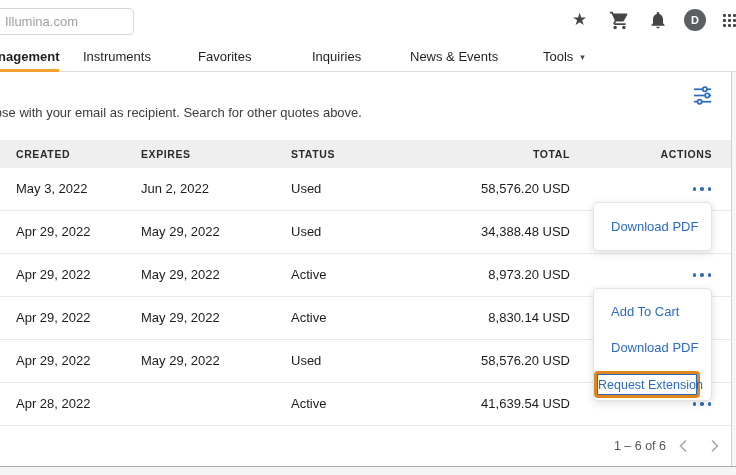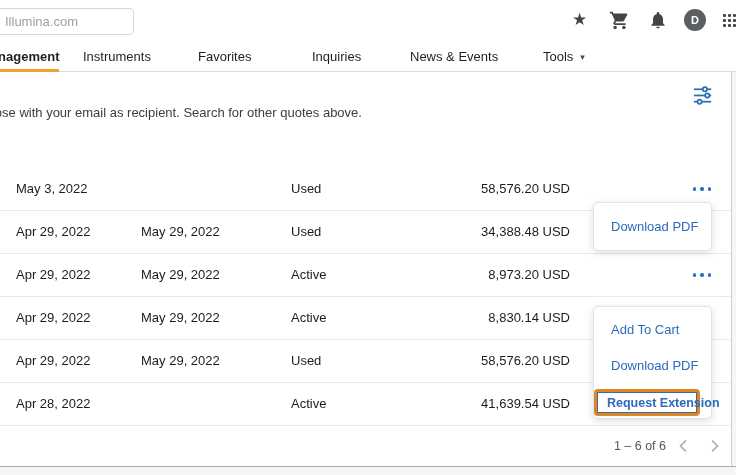--- a/index.html
+++ b/index.html
@@ -59,35 +59,34 @@
     position:absolute; right:24px; top:0; height:42px; display:flex; align-items:center; gap:4px;
     cursor:pointer; padding:0 1px;
   }
   .dots-btn i { width:3.5px; height:3.5px; border-radius:50%; background:#2d6bbd; }
   
   .popup {
     position:absolute; background:#fff; border:1px solid #e3e3e3; border-radius:5px;
     box-shadow:0 2px 8px rgba(0,0,0,.13); z-index:5;
   }
   .popup-1 { left:593px; top:202px; width:119px; height:49px; }
-  .popup-2 { left:593px; top:306px; width:119px; height:113px; padding-top:5px; }
+  .popup-2 { left:593px; top:288px; width:119px; height:113px; padding-top:5px; }
   .menu-item {
     font-size:13px; color:#2d6bbd; padding-left:17px; cursor:pointer; white-space:nowrap;
   }
   .popup-1 .menu-item { line-height:47px; }
   .popup-2 .menu-item { height:36px; line-height:36px; }
   .annotation {
     position:absolute; left:0; top:82px; width:106px; height:27px;
     border:3px solid #e0861c; border-radius:4px; z-index:6; background:#fff;
   }
   .annotation .focus-box {
     width:100%; height:100%; border:1px solid #2d6bbd; display:flex; align-items:center;
-    padding-left:9px; font-size:12.5px; color:#2d6bbd; white-space:nowrap; cursor:pointer;
+    font-size:12.5px; color:#2d6bbd; white-space:nowrap; cursor:pointer;
     background:#fff;
-    font-weight:bold;
   }
   
   .pagination { position:absolute; left:0; top:426px; width:736px; height:40px; }
   .page-range {
     position:absolute; right:70px; top:0; line-height:40px; font-size:12.5px; color:#565656;
   }
   .pg-btn { position:absolute; top:12px; width:16px; height:16px; cursor:pointer; }
   .pg-prev { right:44px; }
   .pg-next { right:14px; }
   
@@ -156,25 +155,33 @@
     <svg width="23" height="23" viewBox="0 0 24 24" fill="none" stroke="#2d6bbd" stroke-width="1.8">
       <line x1="3" y1="5.5" x2="21" y2="5.5"></line>
         <circle cx="14.5" cy="5.5" r="2.2" fill="#fff"></circle>
       <line x1="3" y1="12" x2="21" y2="12"></line>
         <circle cx="17" cy="12" r="2.2" fill="#fff"></circle>
       <line x1="3" y1="18.5" x2="21" y2="18.5"></line>
         <circle cx="9" cy="18.5" r="2.2" fill="#fff"></circle>
     </svg>
   </div>
 
+  <div class="thead">
+    <span class="th" style="left:16px">CREATED</span>
+    <span class="th" style="left:141px">EXPIRES</span>
+    <span class="th" style="left:291px">STATUS</span>
+    <span class="th" style="right:166px">TOTAL</span>
+    <span class="th" style="right:24px">ACTIONS</span>
+  </div>
 
   <div class="rows">
 
     <div class="trow">
       <span class="td c-created">May 3, 2022</span>
+      <span class="td c-expires">Jun 2, 2022</span>
       <span class="td c-status">Used</span>
       <span class="td c-total">58,576.20 USD</span>
       <span class="dots-btn">
           <i></i>
           <i></i>
           <i></i>
         </span>
     </div>
 
     <div class="trow">

